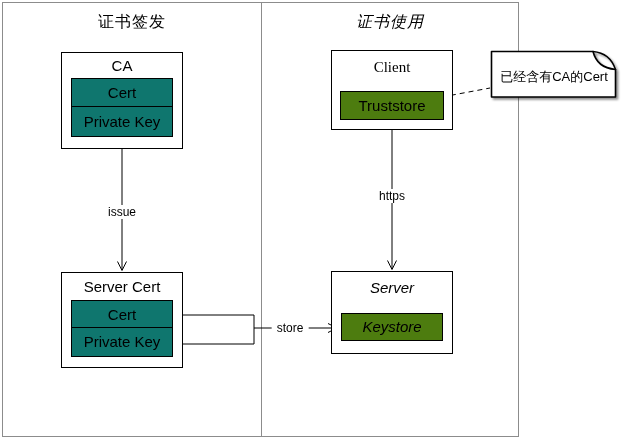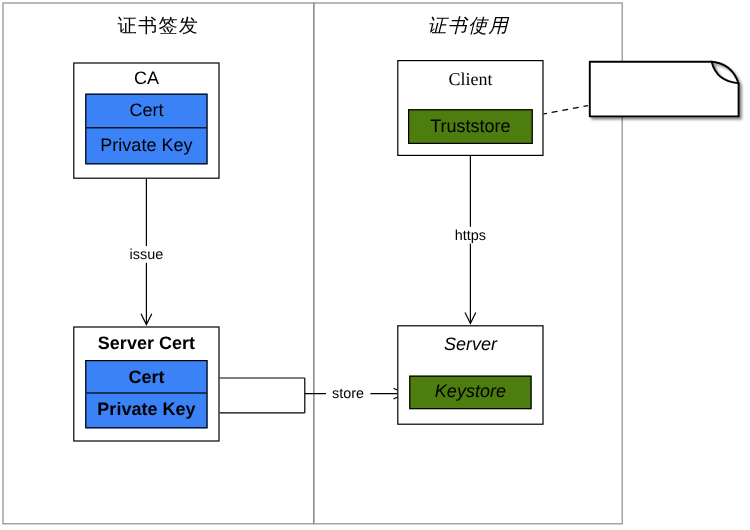--- a/index.html
+++ b/index.html
@@ -19,39 +19,39 @@
     font-size:16px;letter-spacing:1px;
   }
   #connector-layer{position:absolute;left:0;top:0;z-index:2;pointer-events:none;}
   .node{
     position:absolute;box-sizing:border-box;background:#fff;
     border:1px solid #000;text-align:center;z-index:3;
   }
   .node-title{font-size:15px;display:block;}
   .stack{
     position:absolute;left:9px;right:9px;box-sizing:border-box;
-    border:1px solid #000;background:#3b82f6;
+    border:1px solid #000;background:#0f766e;
   }
   .stack .cell{
     font-size:15px;border-bottom:1px solid #000;
     height:28px;line-height:28px;box-sizing:border-box;
   }
   .stack .cell:last-child{border-bottom:none;height:29px;line-height:29px;}
   .sub-box{
     position:absolute;box-sizing:border-box;border:1px solid #000;background:#4d7c0f;
     font-size:15px;
   }
   .edge-label{
     position:absolute;transform:translate(-50%,-50%);
     background:#fff;padding:0 5px;font-size:12px;z-index:4;white-space:nowrap;
   }
   #node-ca{left:61px;top:52px;width:122px;height:97px;}
   #node-ca .node-title{line-height:25px;}
   #ca-stack{top:25px;}
-  #node-server-cert{left:61px;top:272px;width:122px;height:96px;font-weight:bold;}
+  #node-server-cert{left:61px;top:272px;width:122px;height:96px;}
   #node-server-cert .node-title{line-height:27px;}
   #sc-stack{top:27px;}
   #sc-stack .cell{height:27px;line-height:27px;}
   #sc-stack .cell:last-child{height:28px;line-height:28px;}
   #node-client{left:331px;top:50px;width:122px;height:80px;}
   #node-client .node-title{line-height:32px;font-family:Liberation Serif, serif;}
   #truststore-box{left:8px;top:40px;width:104px;height:29px;line-height:27px;}
   #node-server{left:331px;top:271px;width:122px;height:83px;font-style:italic;}
   #node-server .node-title{line-height:32px;}
   #keystore-box{left:9px;top:41px;width:102px;height:28px;line-height:26px;}
@@ -112,17 +112,18 @@
 <div class="node" id="node-server">
   <span class="node-title">Server</span>
   <div class="sub-box" id="keystore-box">Keystore</div>
 </div>
 
 <div id="note-box">
   <svg width="128" height="49" viewBox="0 0 128 49">
     <path d="M1.5,1.5 L103,1.5 C106,13 113,18 125.5,19.5 L125.5,47 L1.5,47 Z" fill="#ffffff" stroke="#000" stroke-width="1.6" stroke-linejoin="round"></path>
     <path d="M103,1.5 C114,2.5 122,9 125.5,19.5" fill="none" stroke="#000" stroke-width="1.6" stroke-linecap="round"></path>
   </svg>
+  <div id="note-text">已经含有CA的Cert</div>
 </div>
 
 <div class="edge-label" id="label-issue">issue</div>
 <div class="edge-label" id="label-https">https</div>
 <div class="edge-label" id="label-store">store</div>
 
 </body></html>

